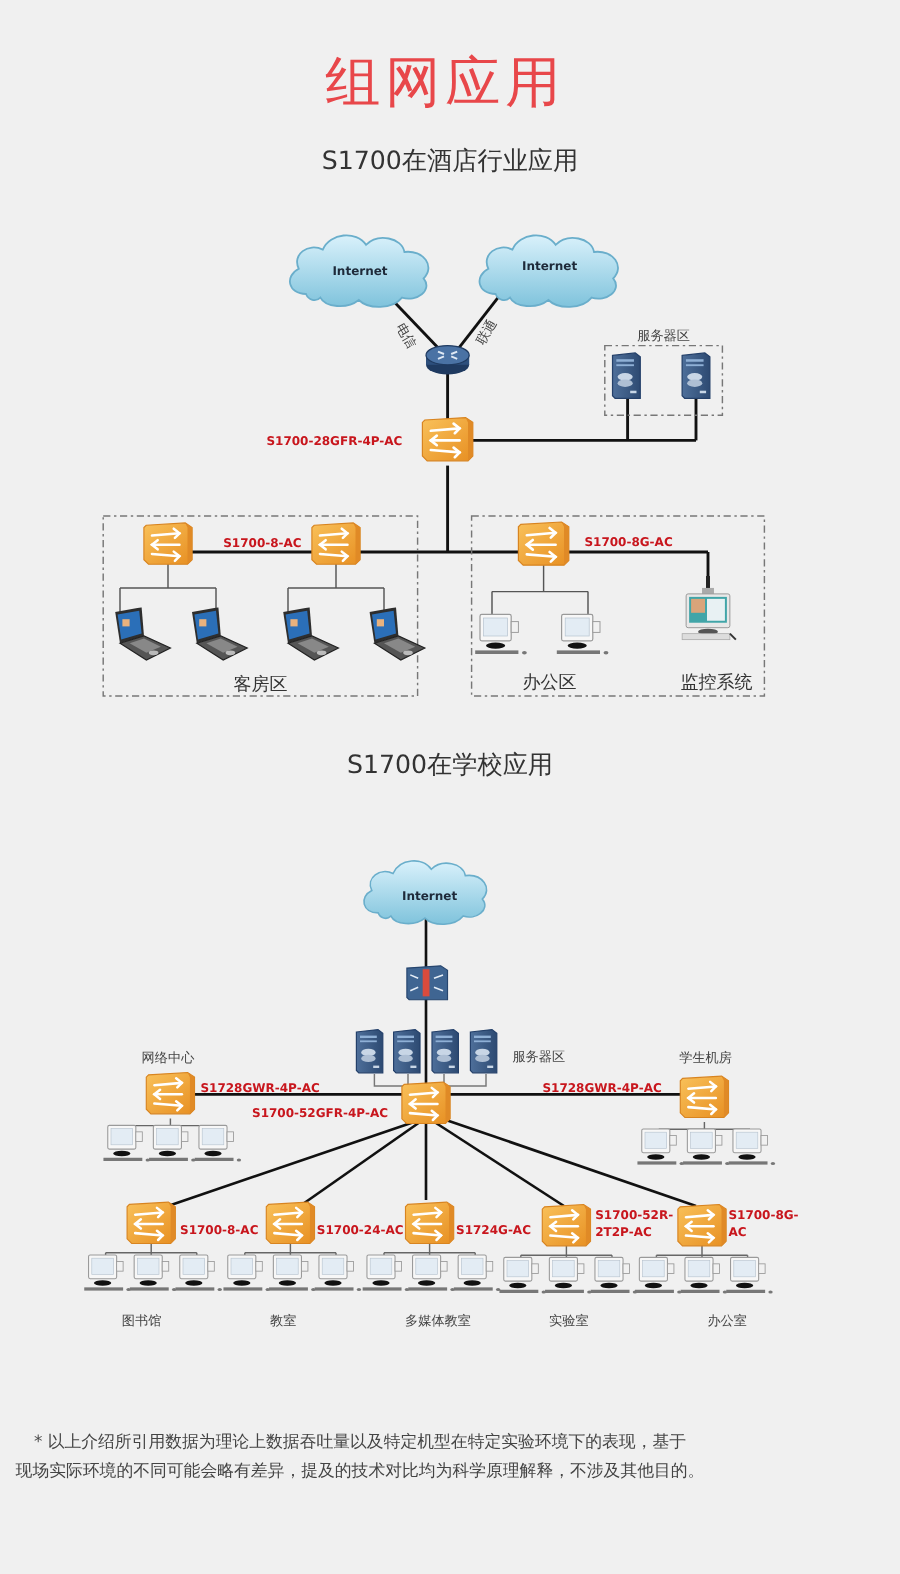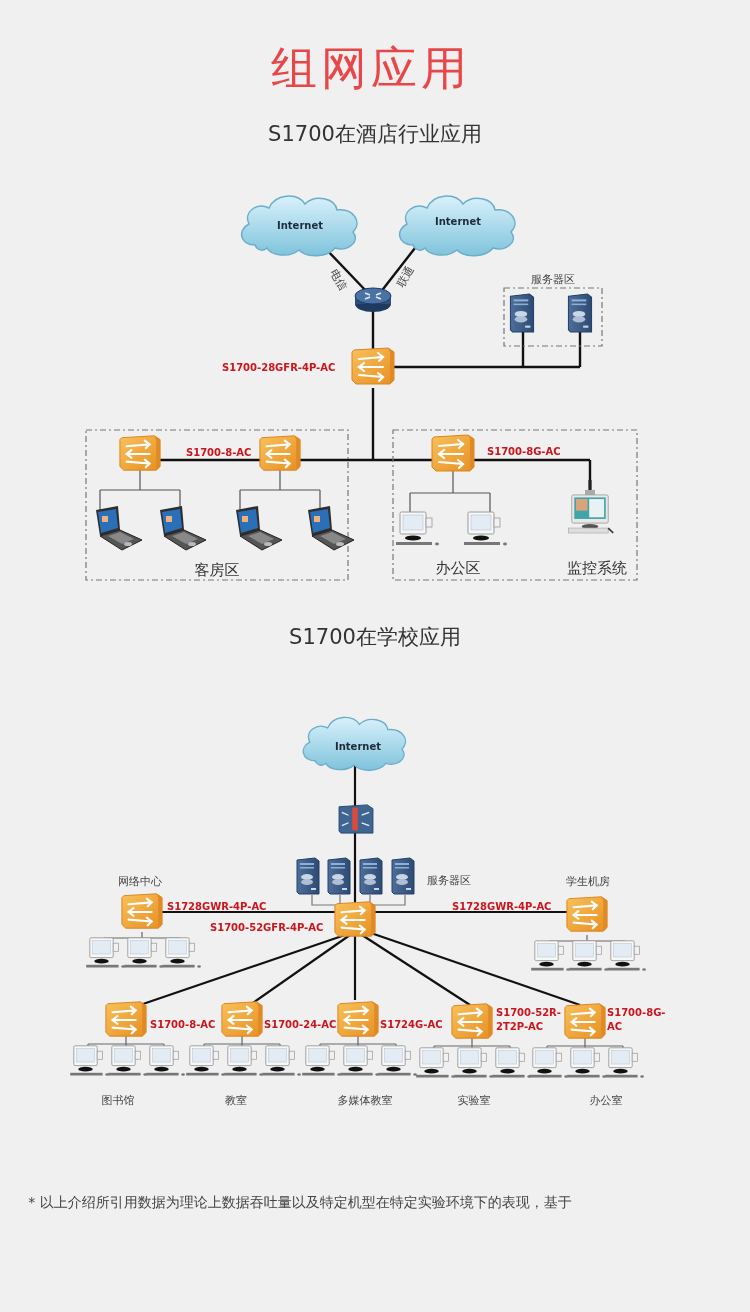--- a/index.html
+++ b/index.html
@@ -250,13 +250,14 @@
       <text class="lbl-small" text-anchor="middle" x="474" y="1104">实验室</text>
       <use href="#switch" x="563" y="1000" width="44" height="42"></use>
       <text class="lbl-red" x="607" y="1016">S1700-8G-</text>
       <text class="lbl-red" x="607" y="1030">AC</text>
       <text class="lbl-small" text-anchor="middle" x="606" y="1104">办公室</text>
     </g>
 </svg>
 
 <div class="abs footnote">
   <div>* 以上介绍所引用数据为理论上数据吞吐量以及特定机型在特定实验环境下的表现，基于</div>
+  <div>现场实际环境的不同可能会略有差异，提及的技术对比均为科学原理解释，不涉及其他目的。</div>
 </div>
 
 </body></html>

